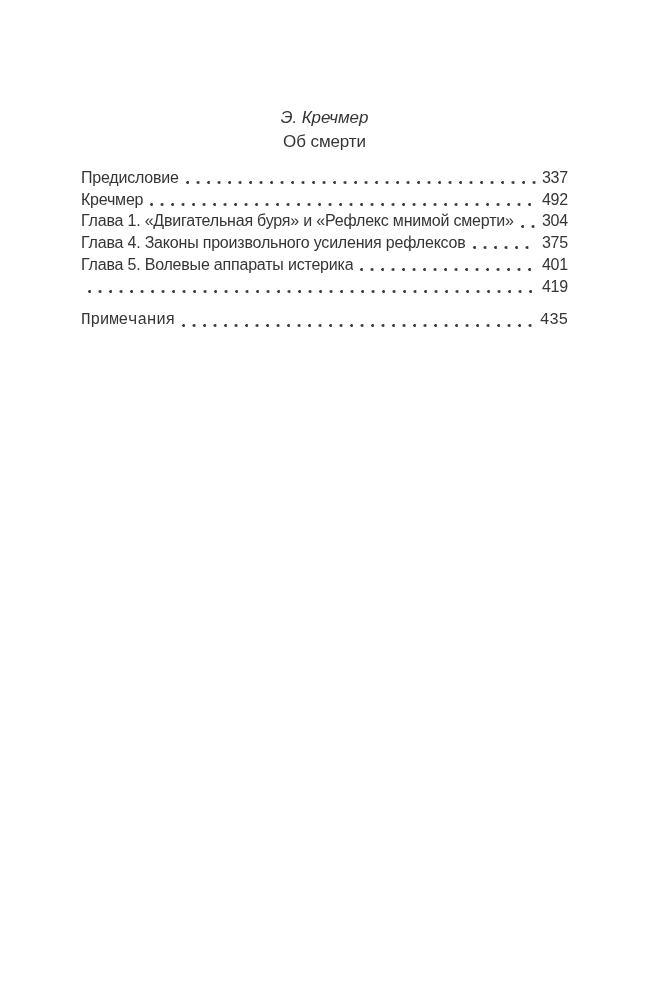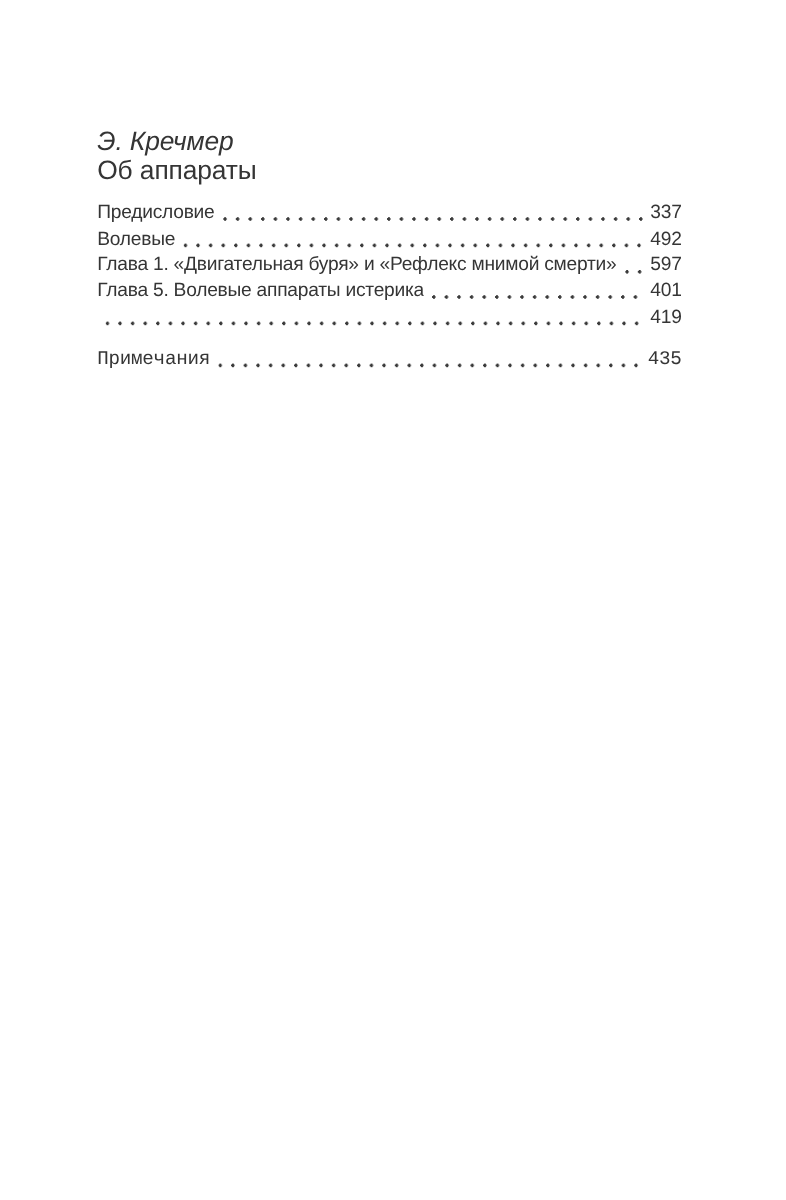--- a/index.html
+++ b/index.html
@@ -19,21 +19,22 @@
     height: 1000px;
     position: relative;
     box-sizing: border-box;
   }
   .content {
     width: 487px;
     margin-left: 81px;
     padding-top: 106px;
   }
   .header {
-    font-size: 22px;
+    text-align: center;
+    font-size: 17px;
     letter-spacing: -0.1px;
   }
   .book-author {
     font-style: italic;
     line-height: 24px;
   }
   .book-title {
     line-height: 24px;
   }
   .toc {
@@ -70,37 +71,42 @@
     flex: 0 0 auto;
   }
 </style>
 </head>
 <body>
 
 <div class="page">
   <div class="content">
     <div class="header">
       <div class="book-author">Э. Кречмер</div>
-      <div class="book-title">Об аппараты</div>
+      <div class="book-title">Об смерти</div>
     </div>
     <div class="toc">
         <div class="toc-row">
           <span class="toc-label">Предисловие</span>
           <span class="leader"></span>
           <span class="toc-page">337</span>
         </div>
         <div class="toc-row">
-          <span class="toc-label">Волевые</span>
+          <span class="toc-label">Кречмер</span>
           <span class="leader"></span>
           <span class="toc-page">492</span>
         </div>
         <div class="toc-row">
           <span class="toc-label">Глава 1. «Двигательная буря» и «Рефлекс мнимой смерти»</span>
           <span class="leader"></span>
-          <span class="toc-page">597</span>
+          <span class="toc-page">304</span>
+        </div>
+        <div class="toc-row">
+          <span class="toc-label">Глава 4. Законы произвольного усиления рефлексов</span>
+          <span class="leader"></span>
+          <span class="toc-page">375</span>
         </div>
         <div class="toc-row">
           <span class="toc-label">Глава 5. Волевые аппараты истерика</span>
           <span class="leader"></span>
           <span class="toc-page">401</span>
         </div>
         <div class="toc-row">
           <span class="leader"></span>
           <span class="toc-page">419</span>
         </div>

